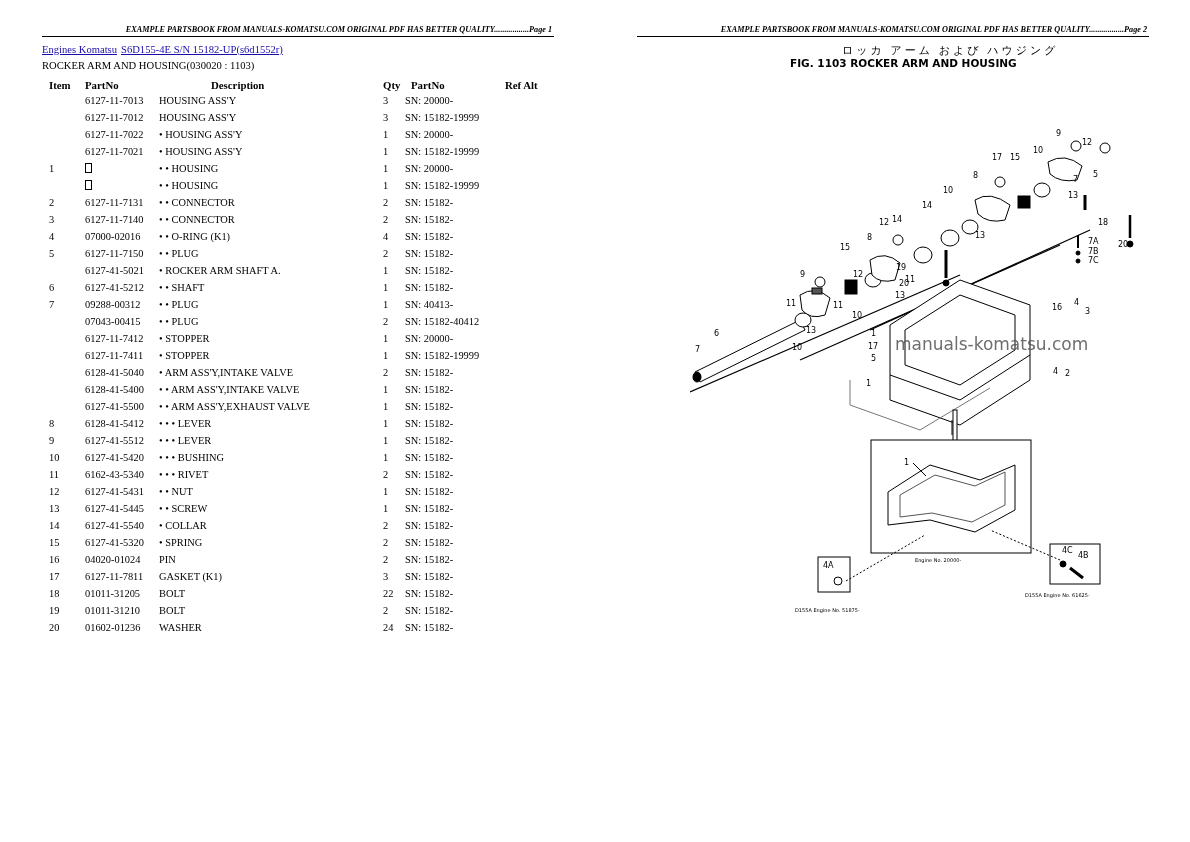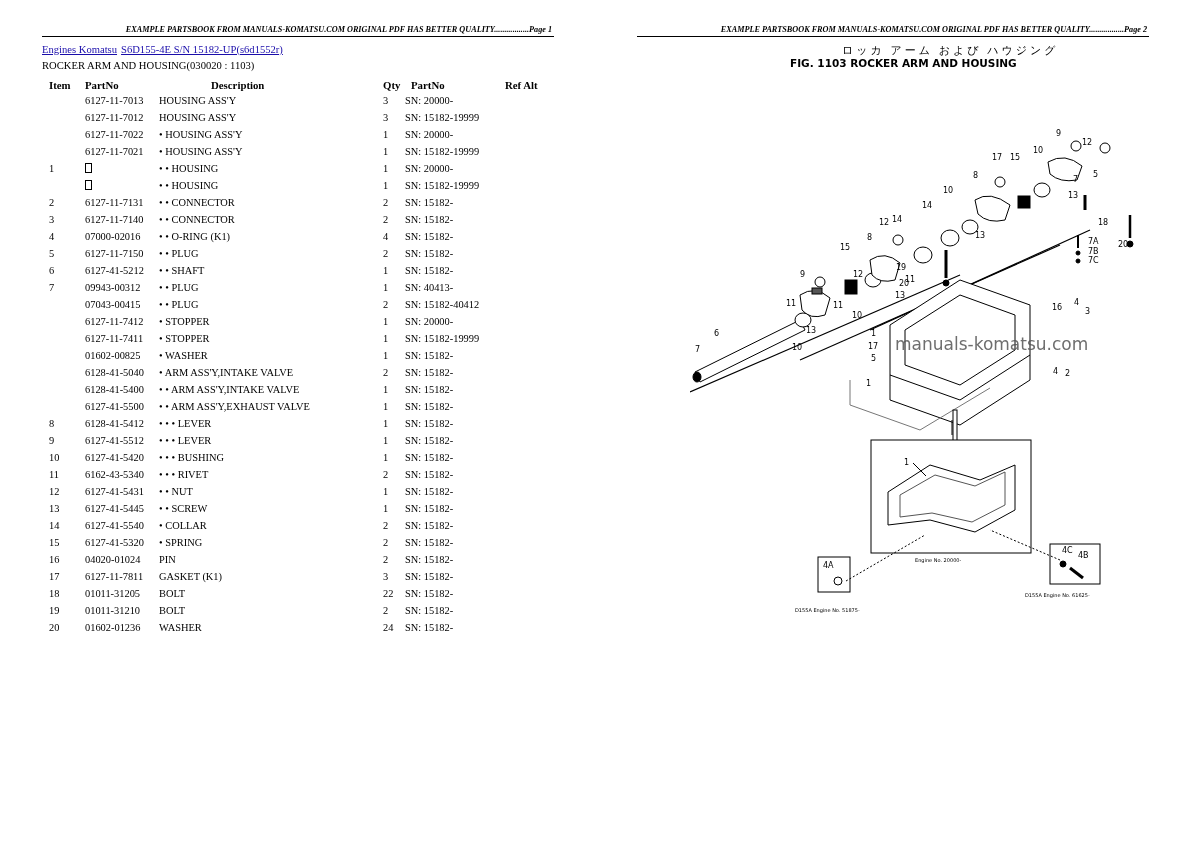--- a/index.html
+++ b/index.html
@@ -139,30 +139,38 @@
         </tr>
         <tr>
           <td class="c-item">5</td>
           <td class="c-part">6127-11-7150</td>
           <td class="c-desc">• • PLUG</td>
           <td class="c-qty">2</td>
           <td class="c-opt">SN: 15182-</td>
           <td class="c-ref"></td>
         </tr>
         <tr>
+          <td class="c-item"></td>
+          <td class="c-part">6127-41-5021</td>
+          <td class="c-desc">• ROCKER ARM SHAFT A.</td>
+          <td class="c-qty">1</td>
+          <td class="c-opt">SN: 15182-</td>
+          <td class="c-ref"></td>
+        </tr>
+        <tr>
           <td class="c-item">6</td>
           <td class="c-part">6127-41-5212</td>
           <td class="c-desc">• • SHAFT</td>
           <td class="c-qty">1</td>
           <td class="c-opt">SN: 15182-</td>
           <td class="c-ref"></td>
         </tr>
         <tr>
           <td class="c-item">7</td>
-          <td class="c-part">09943-00312</td>
+          <td class="c-part">09288-00312</td>
           <td class="c-desc">• • PLUG</td>
           <td class="c-qty">1</td>
           <td class="c-opt">SN: 40413-</td>
           <td class="c-ref"></td>
         </tr>
         <tr>
           <td class="c-item"></td>
           <td class="c-part">07043-00415</td>
           <td class="c-desc">• • PLUG</td>
           <td class="c-qty">2</td>
@@ -176,28 +184,20 @@
           <td class="c-qty">1</td>
           <td class="c-opt">SN: 20000-</td>
           <td class="c-ref"></td>
         </tr>
         <tr>
           <td class="c-item"></td>
           <td class="c-part">6127-11-7411</td>
           <td class="c-desc">• STOPPER</td>
           <td class="c-qty">1</td>
           <td class="c-opt">SN: 15182-19999</td>
-          <td class="c-ref"></td>
-        </tr>
-        <tr>
-          <td class="c-item"></td>
-          <td class="c-part">01602-00825</td>
-          <td class="c-desc">• WASHER</td>
-          <td class="c-qty">1</td>
-          <td class="c-opt">SN: 15182-</td>
           <td class="c-ref"></td>
         </tr>
         <tr>
           <td class="c-item"></td>
           <td class="c-part">6128-41-5040</td>
           <td class="c-desc">• ARM ASS'Y,INTAKE VALVE</td>
           <td class="c-qty">2</td>
           <td class="c-opt">SN: 15182-</td>
           <td class="c-ref"></td>
         </tr>

